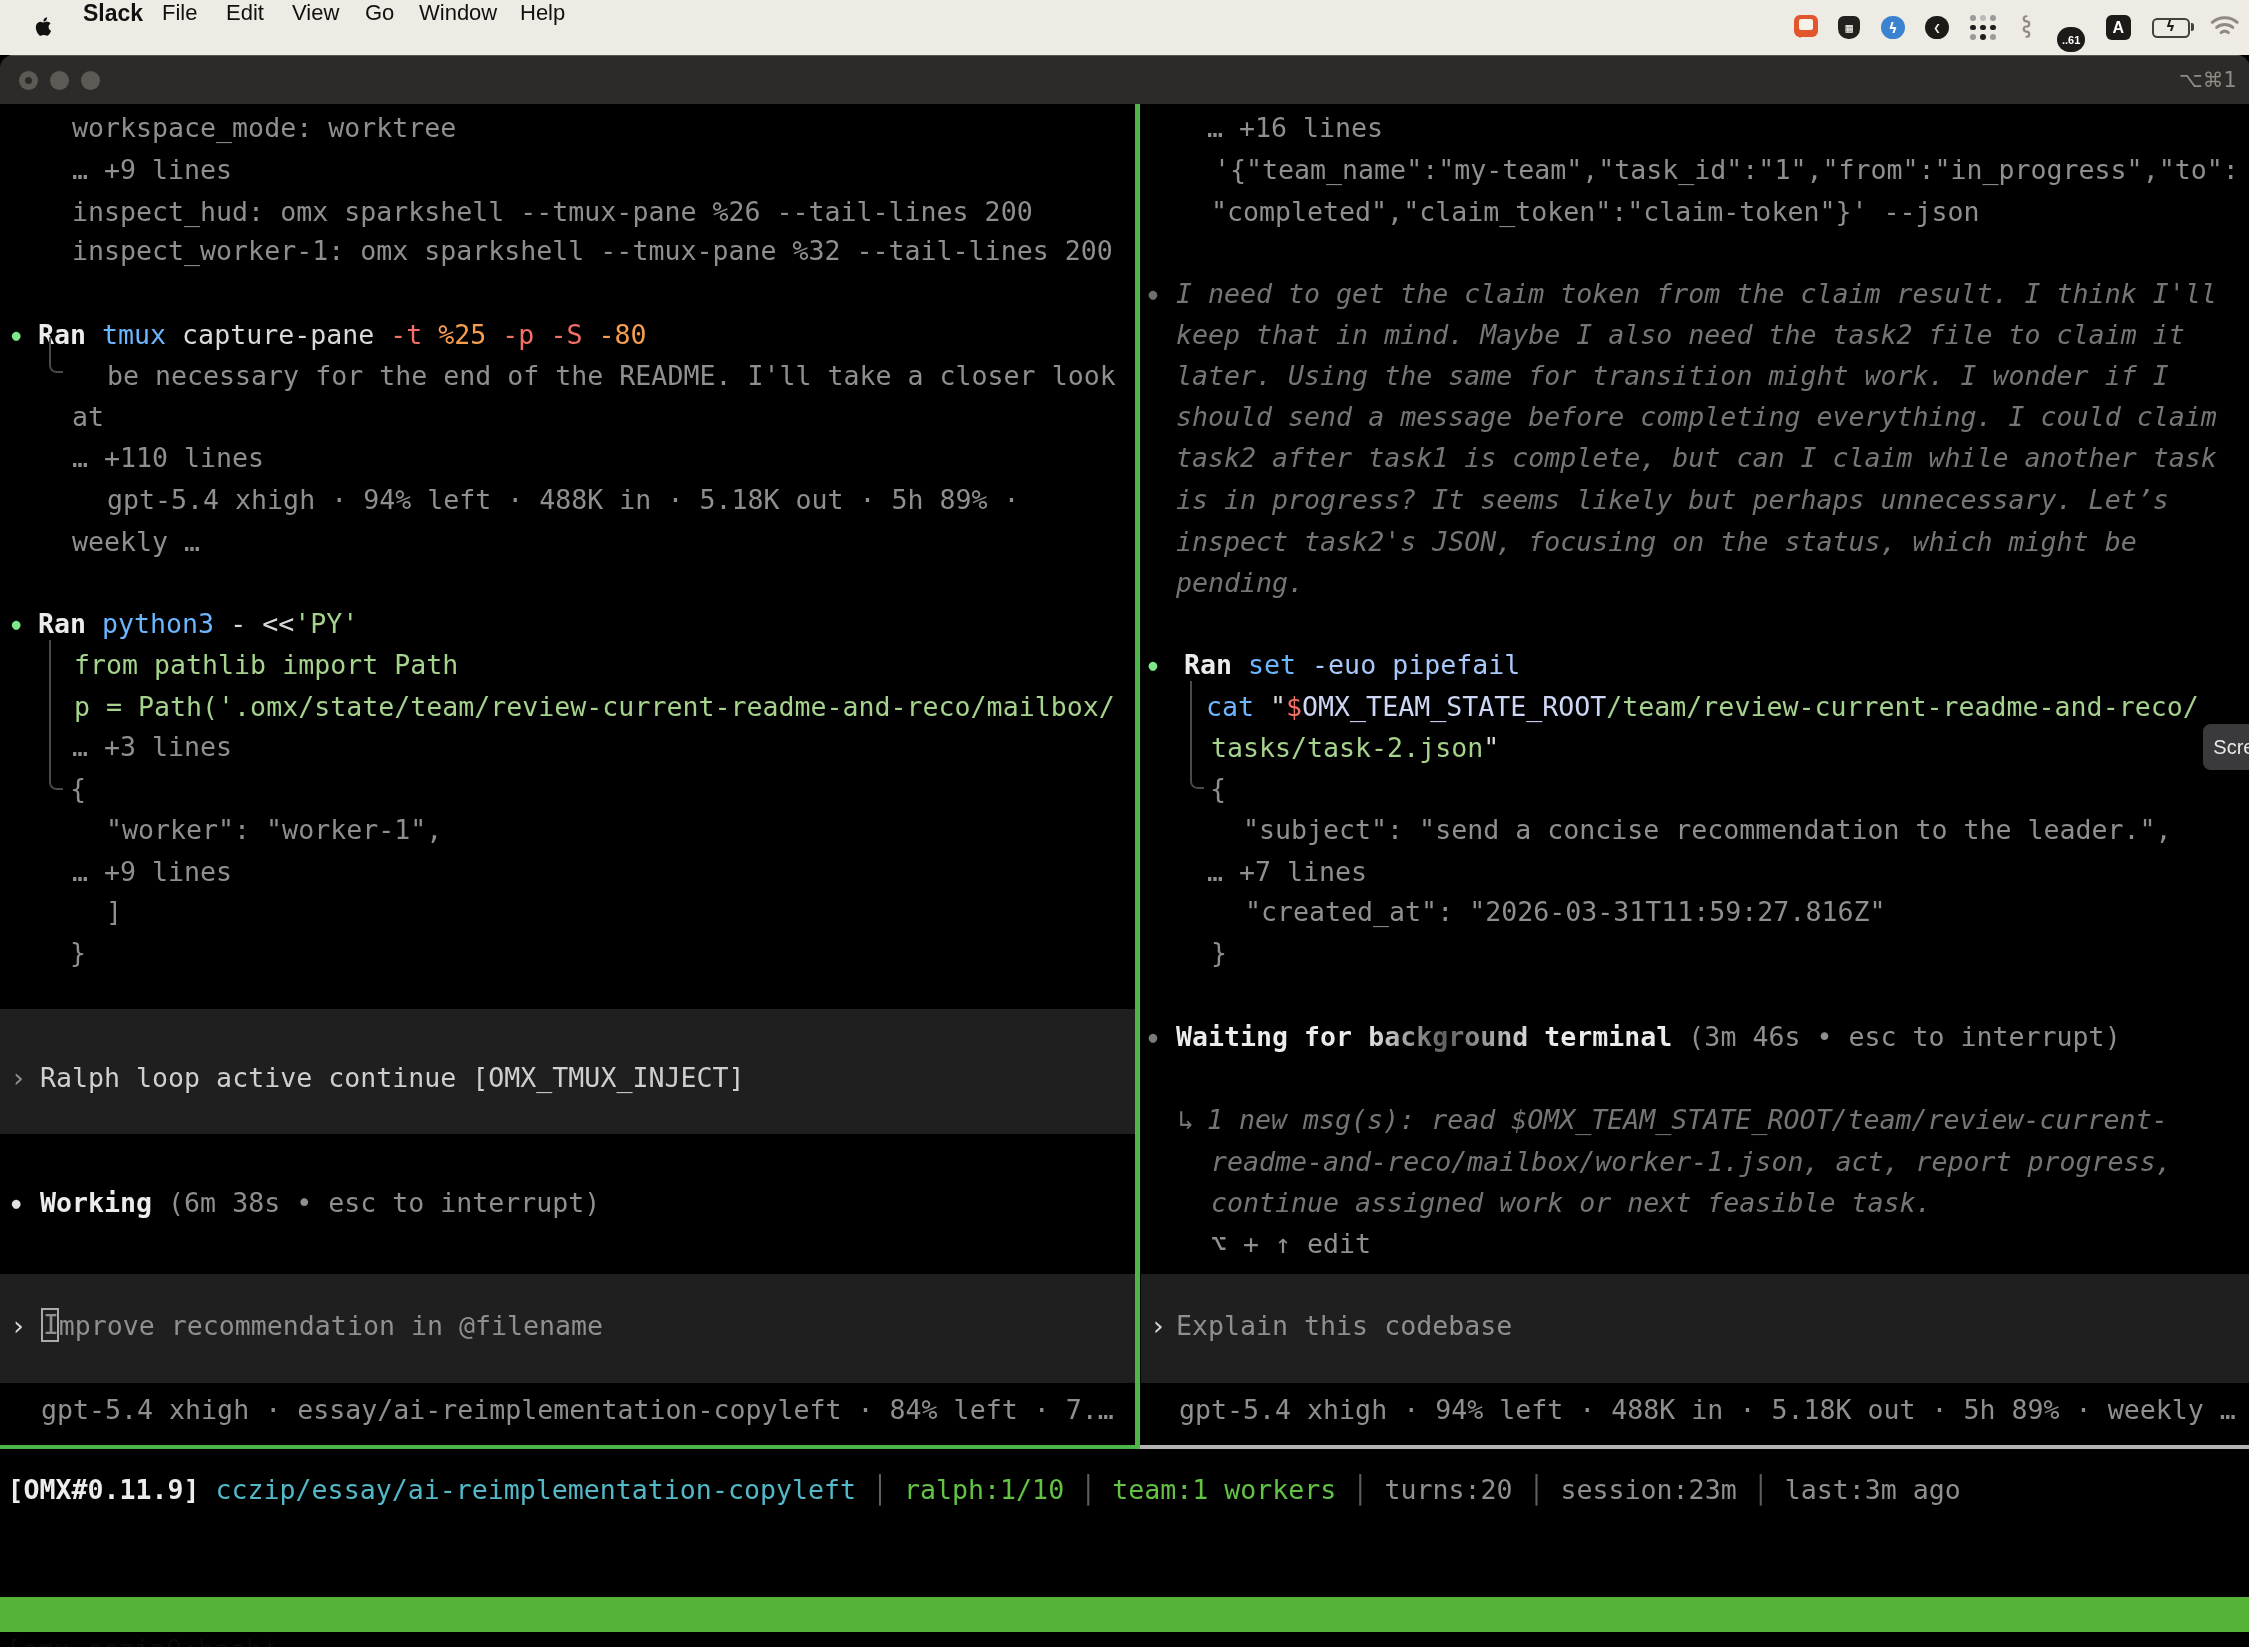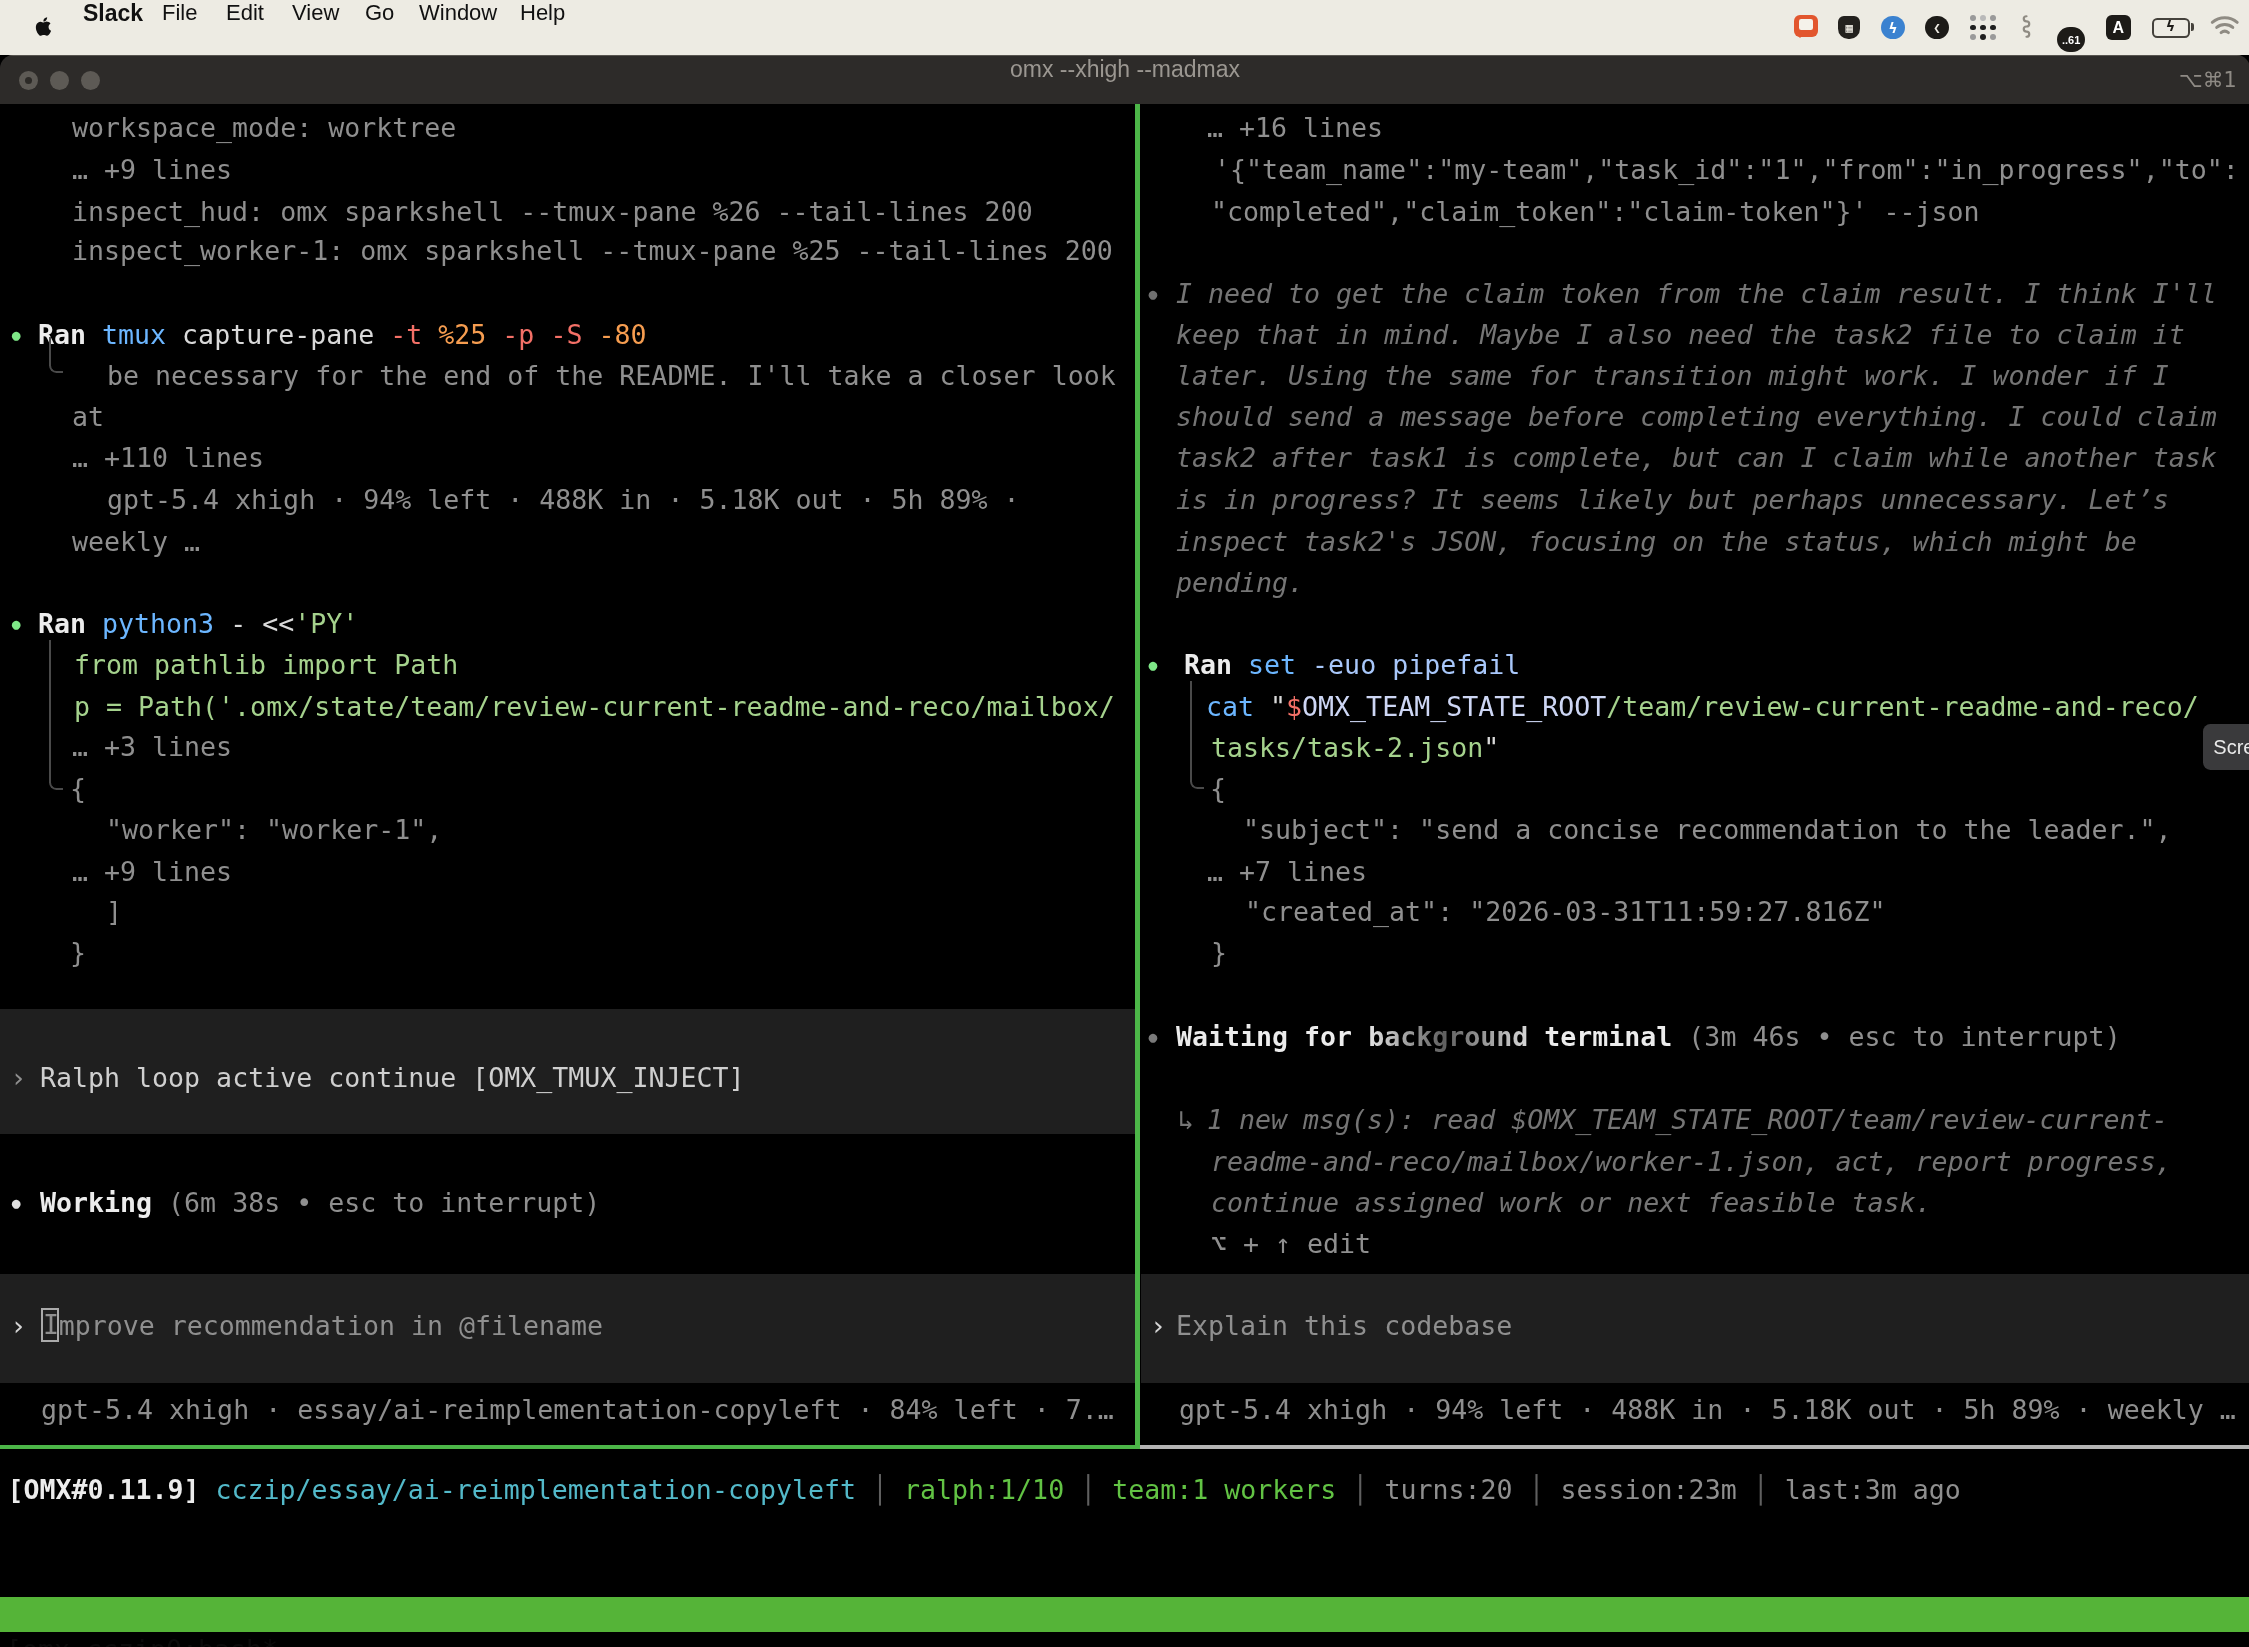--- a/index.html
+++ b/index.html
@@ -115,34 +115,33 @@
           </svg>
       </span>
     </div>
   </div>
 
   <div class="window">
     <div class="titlebar">
       <span class="tl rec" style="left:19px"></span>
       <span class="tl" style="left:50px"></span>
       <span class="tl" style="left:81px"></span>
-      <span class="title">omx --xhigh --madmax</span>
       <span class="shortcut">⌥⌘1</span>
     </div>
 
     <div class="term">
 
       <div class="pane" style="left:0;width:1291px">
         <div class="band" style="left:0;top:905px;width:1135px;height:125px"></div>
         <div class="band" style="left:0;top:1170px;width:1135px;height:109px"></div>
 
         <div class="ln" style="top:2.2px"><span class="t dim" style="left:72px">workspace_mode: worktree</span></div>
         <div class="ln" style="top:44px"><span class="t dim" style="left:72px">… +9 lines</span></div>
         <div class="ln" style="top:86px"><span class="t dim" style="left:72px">inspect_hud: omx sparkshell --tmux-pane %26 --tail-lines 200</span></div>
-        <div class="ln" style="top:125px"><span class="t dim" style="left:72px">inspect_worker-1: omx sparkshell --tmux-pane %25 --tail-lines 200</span></div>
+        <div class="ln" style="top:125px"><span class="t dim" style="left:72px">inspect_worker-1: omx sparkshell --tmux-pane %32 --tail-lines 200</span></div>
 
         <div class="ln" style="top:209px">
           <span class="b gb" style="left:11.8px">●</span>
           <span class="t" style="left:38px"><span class="wb">Ran </span><span class="blue">tmux </span><span class="white">capture-pane </span><span class="salmon">-t </span><span class="orange">%25 </span><span class="salmon">-p </span><span class="salmon">-S </span><span class="orange">-80</span></span>
         </div>
         <div class="guide" style="left:49px;top:233px;width:11.8px;height:34px"></div>
         <div class="ln" style="top:250px"><span class="t dim" style="left:107px">be necessary for the end of the README. I'll take a closer look</span></div>
         <div class="ln" style="top:291px"><span class="t dim" style="left:72px">at</span></div>
         <div class="ln" style="top:332px"><span class="t dim" style="left:72px">… +110 lines</span></div>
         <div class="ln" style="top:374px"><span class="t dim" style="left:107px">gpt-5.4 xhigh · 94% left · 488K in · 5.18K out · 5h 89% ·</span></div>

